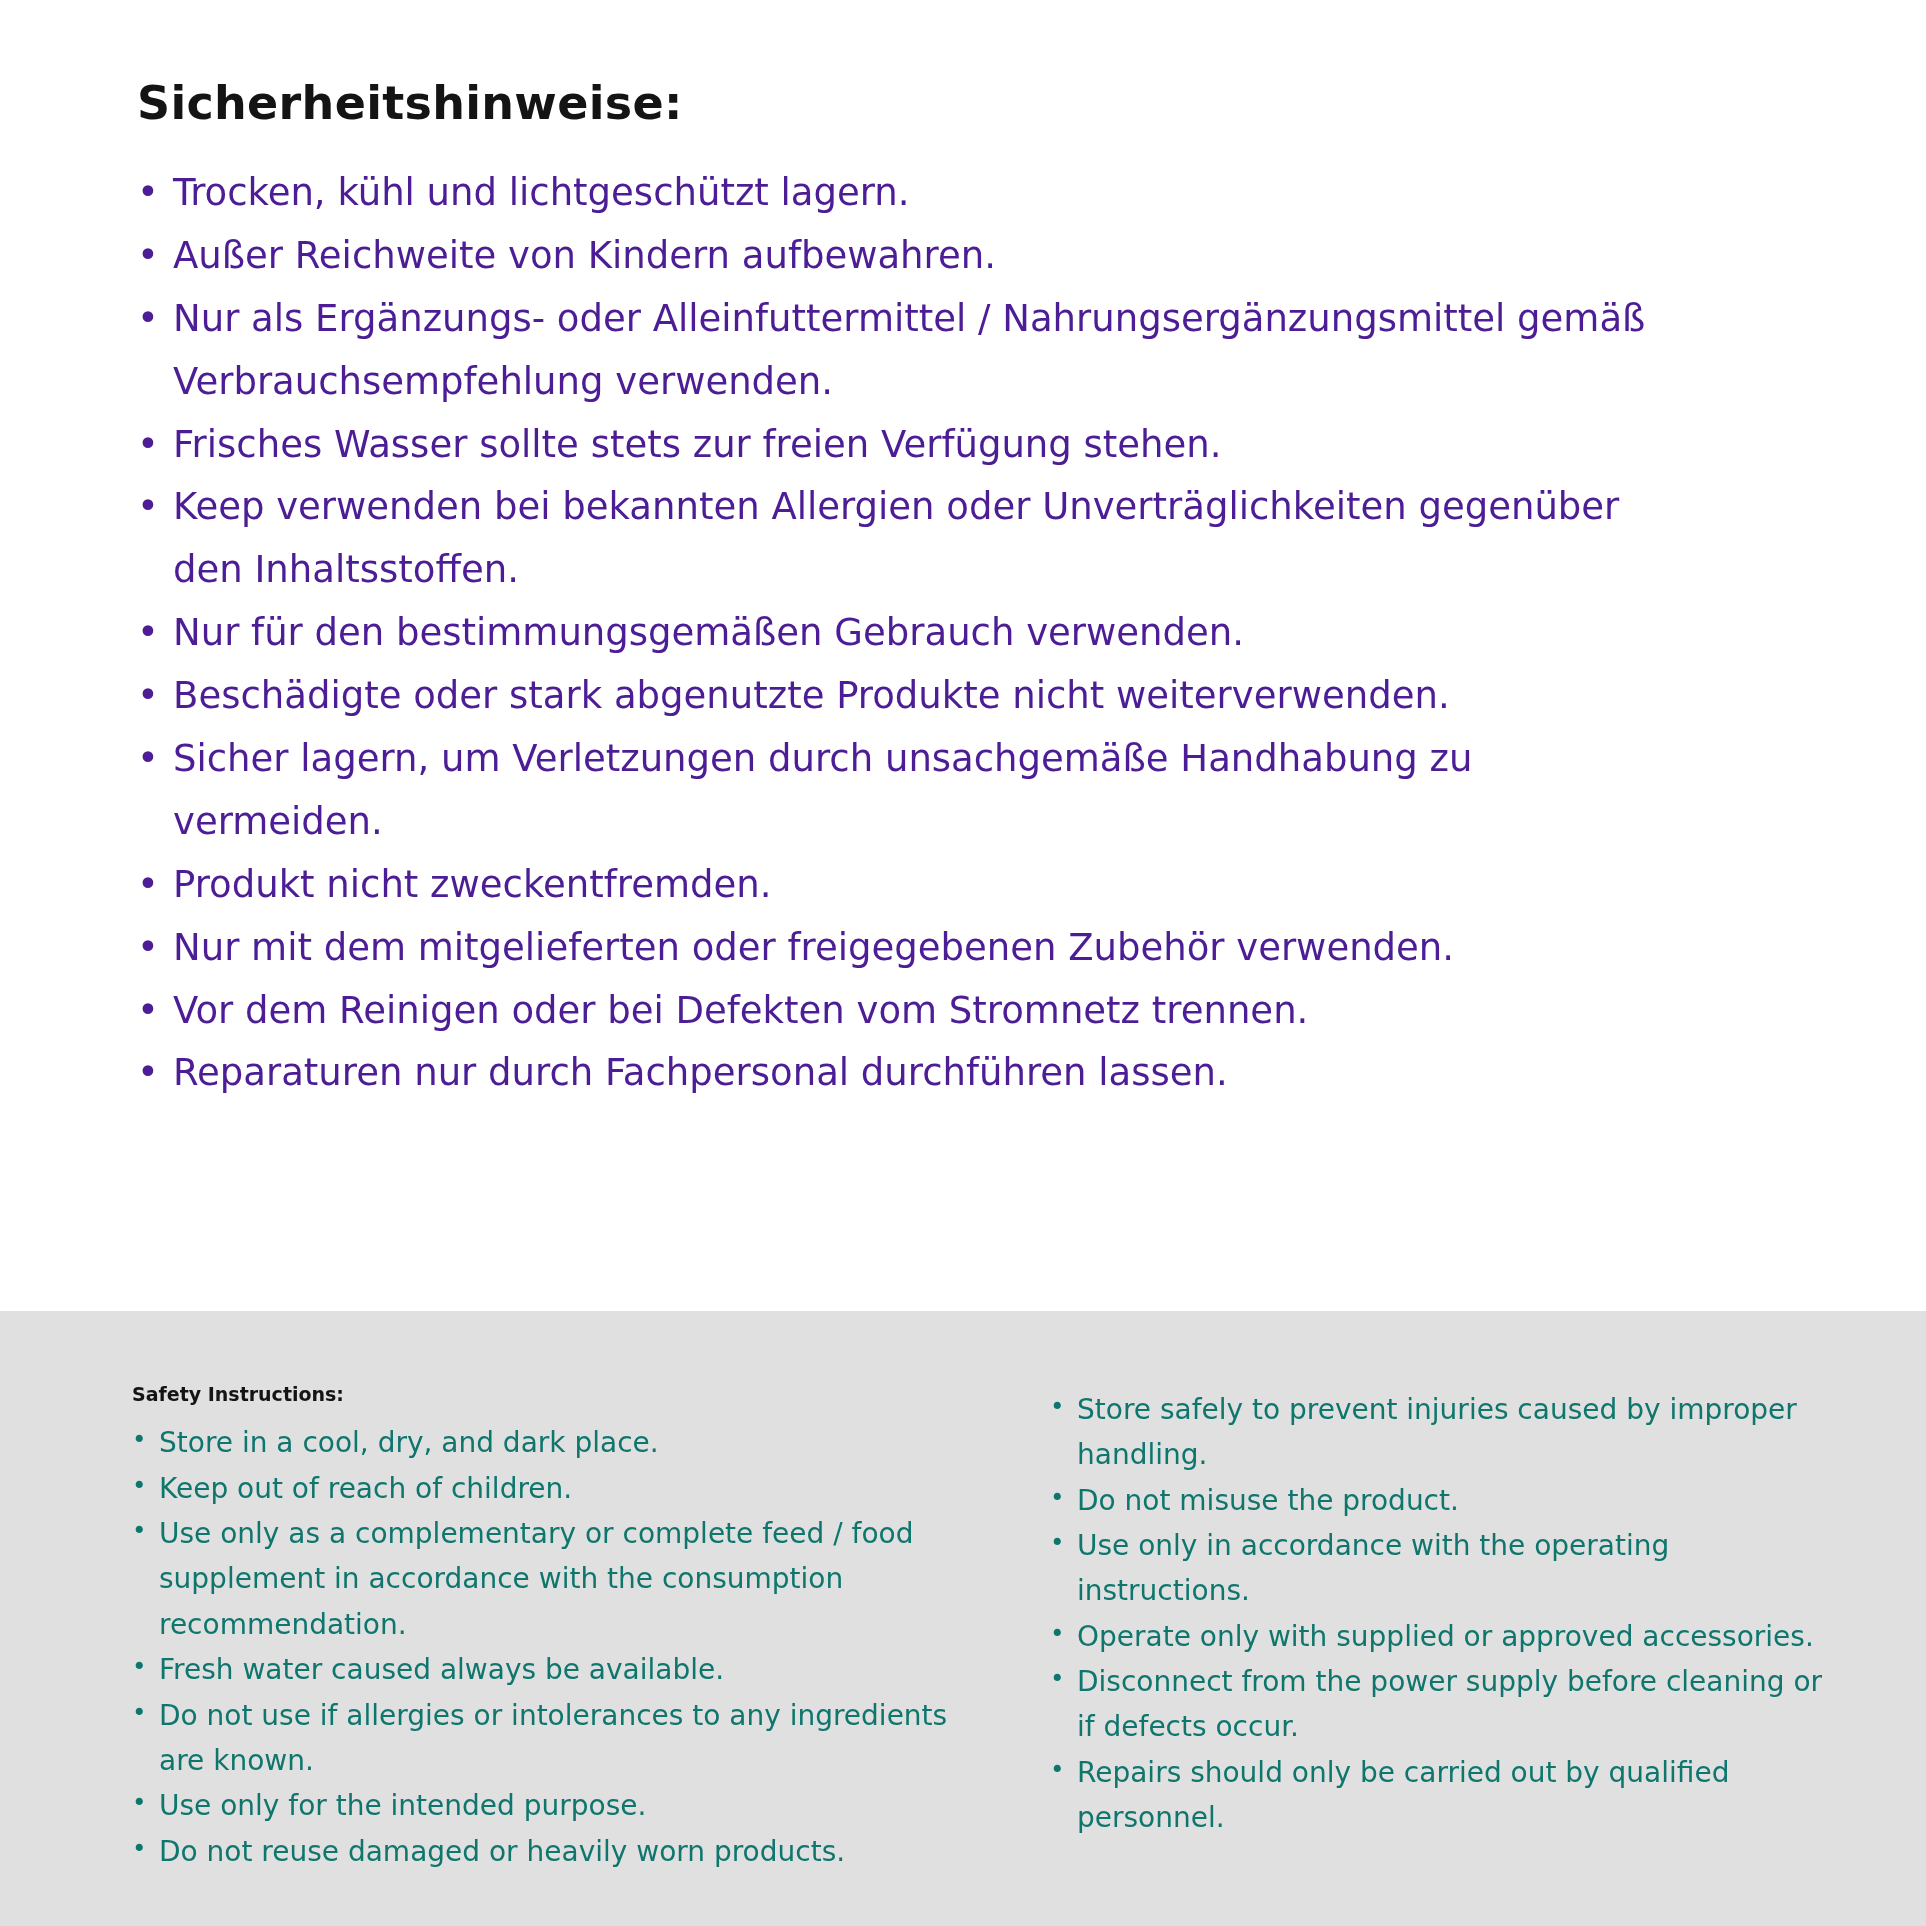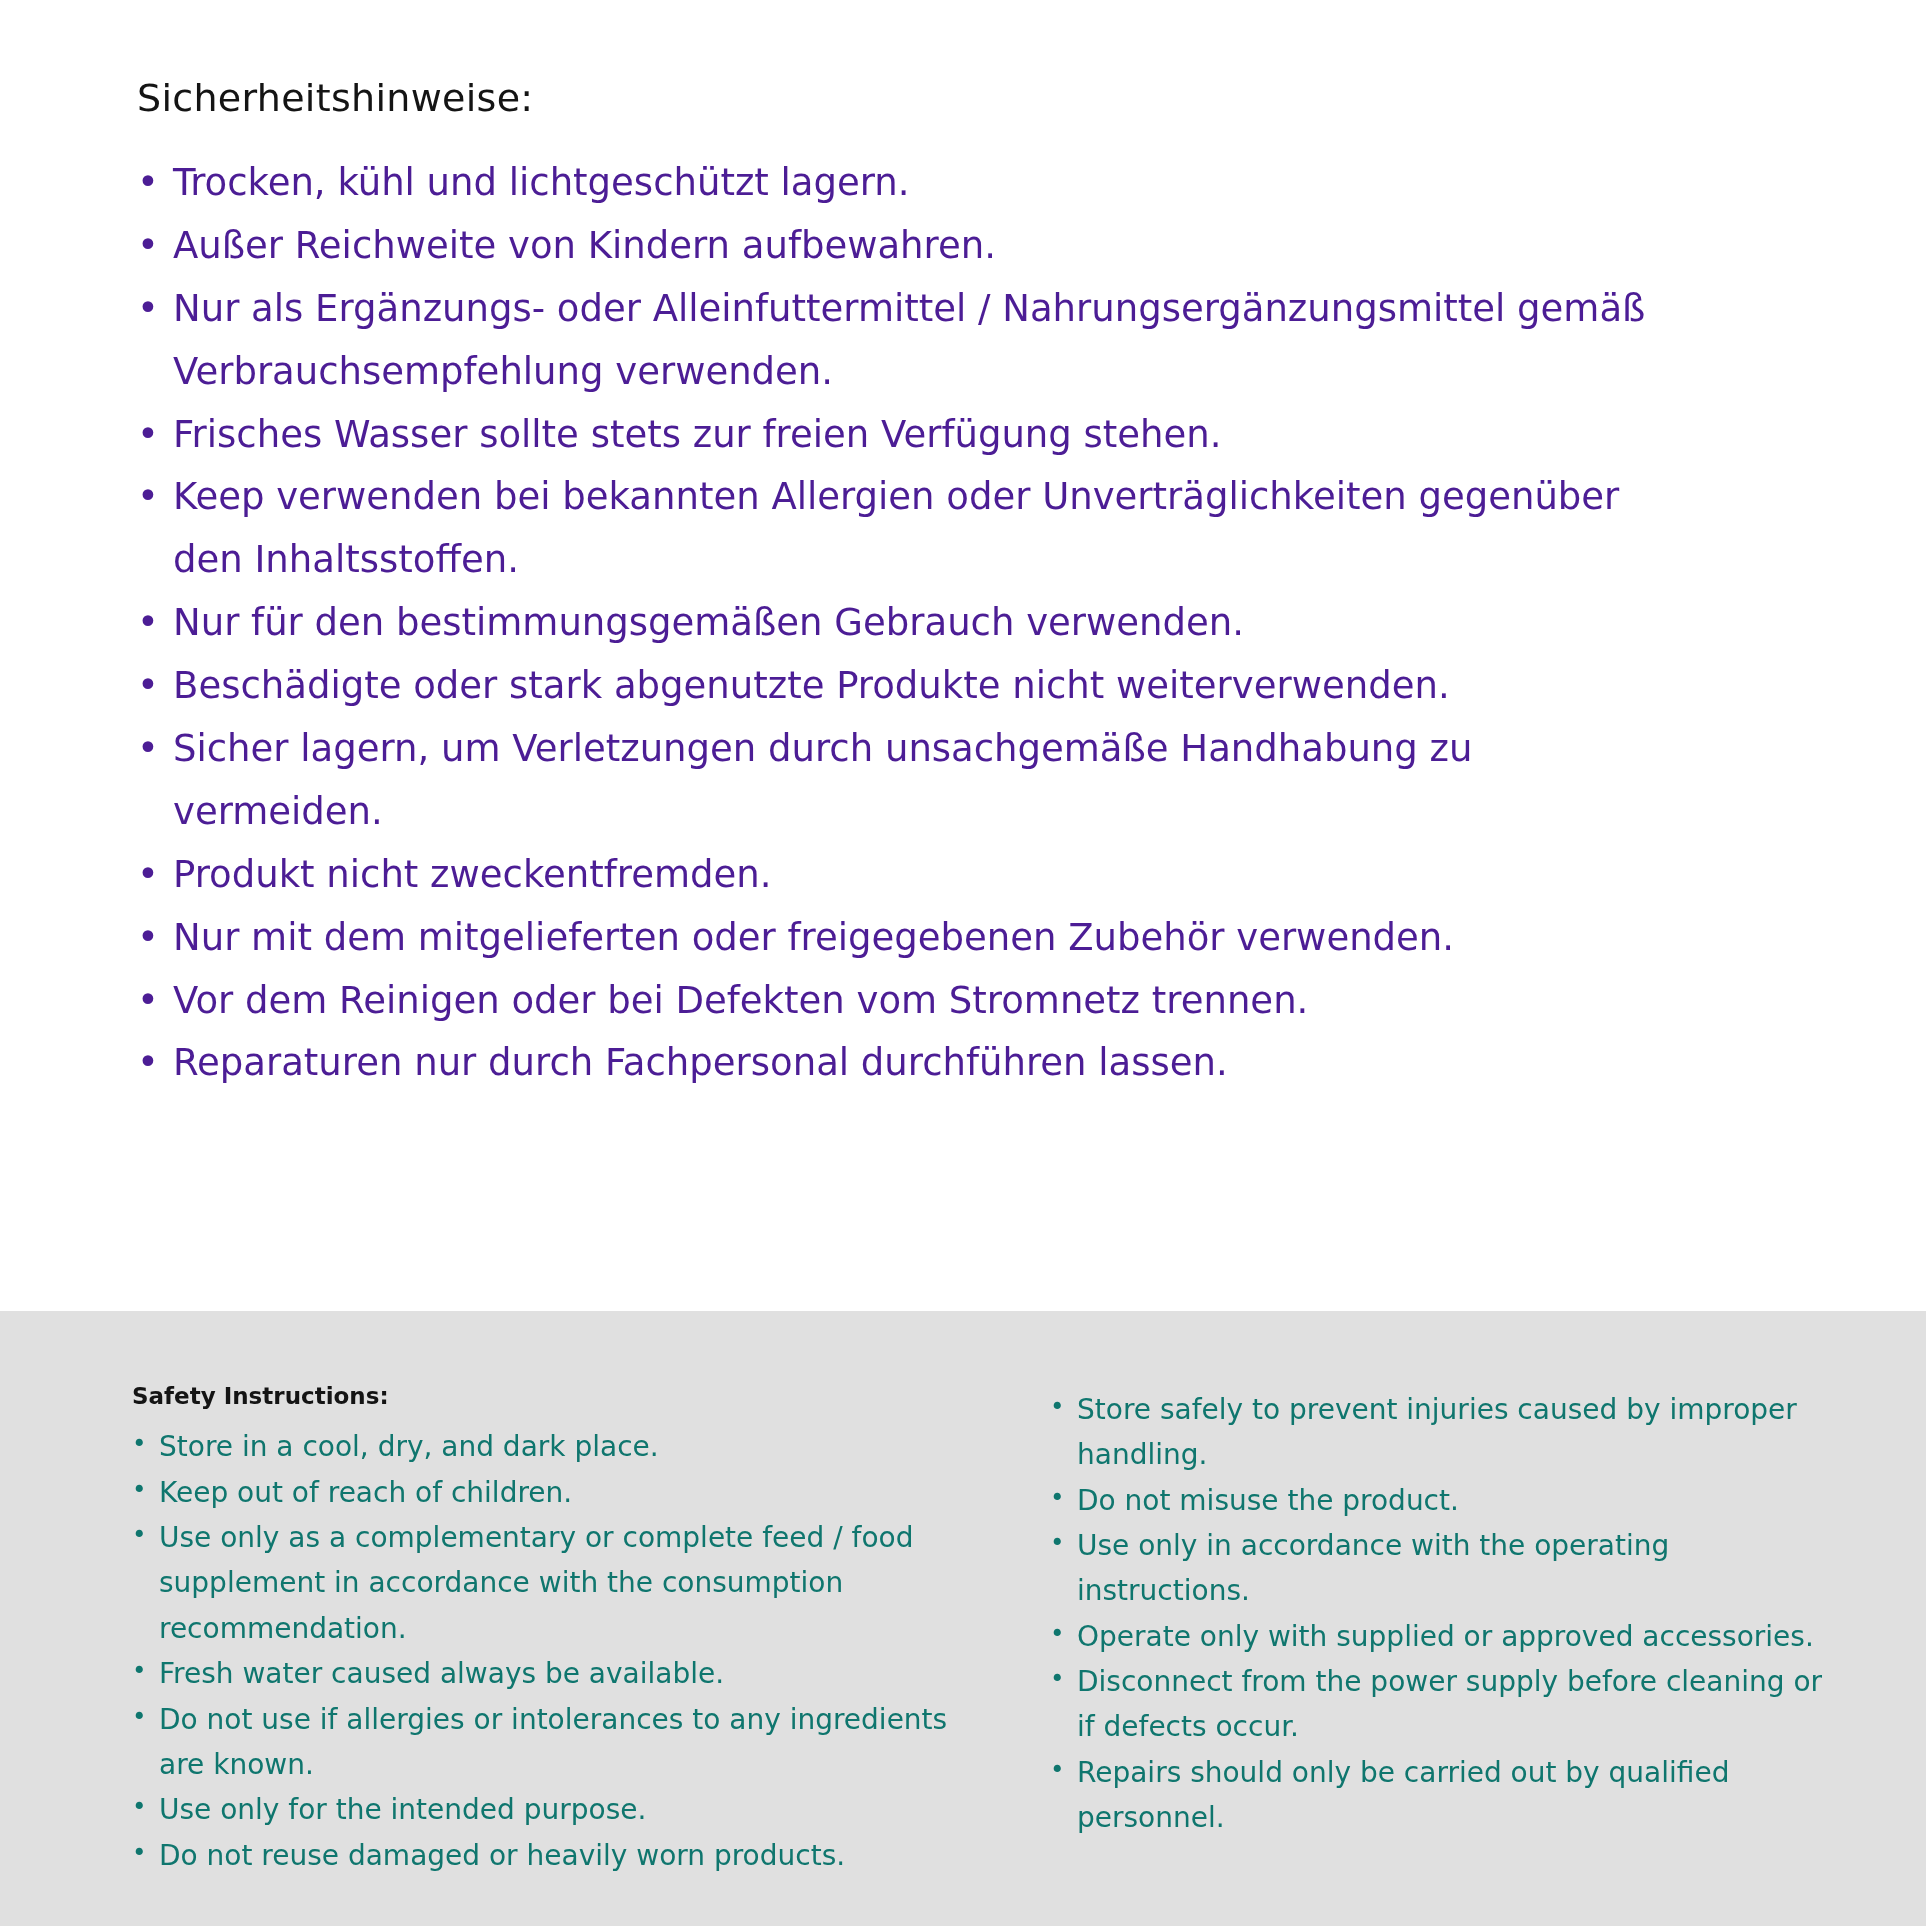--- a/index.html
+++ b/index.html
@@ -21,22 +21,22 @@
 
   
   .german-section {
     flex: 0 0 1311px;
     padding: 76px 103px 0 137px;
     overflow: hidden;
     background: #ffffff;
   }
   .german-title {
     margin: 0 0 32px 0;
-    font-size: 38px;
-    font-weight: 400;
+    font-size: 46px;
+    font-weight: 700;
     color: #141414;
     letter-spacing: 0.3px;
   }
   ul.bullets {
     list-style: none;
     margin: 0;
     padding: 0;
   }
   .german-list {
     margin-left: 37px;
@@ -68,21 +68,21 @@
   .col-left {
     flex: 0 0 854px;
     width: 854px;
   }
   .col-right {
     flex: 1 1 auto;
     padding-top: 3.9px;
   }
   .english-title {
     margin: 0 0 15.4px 0;
-    font-size: 23px;
+    font-size: 19px;
     font-weight: 700;
     color: #141414;
   }
   .english-list {
     margin-left: 16.7px;
     font-size: 28px;
     line-height: 1.62;
     color: #0f766e;
   }
   .english-list li {

